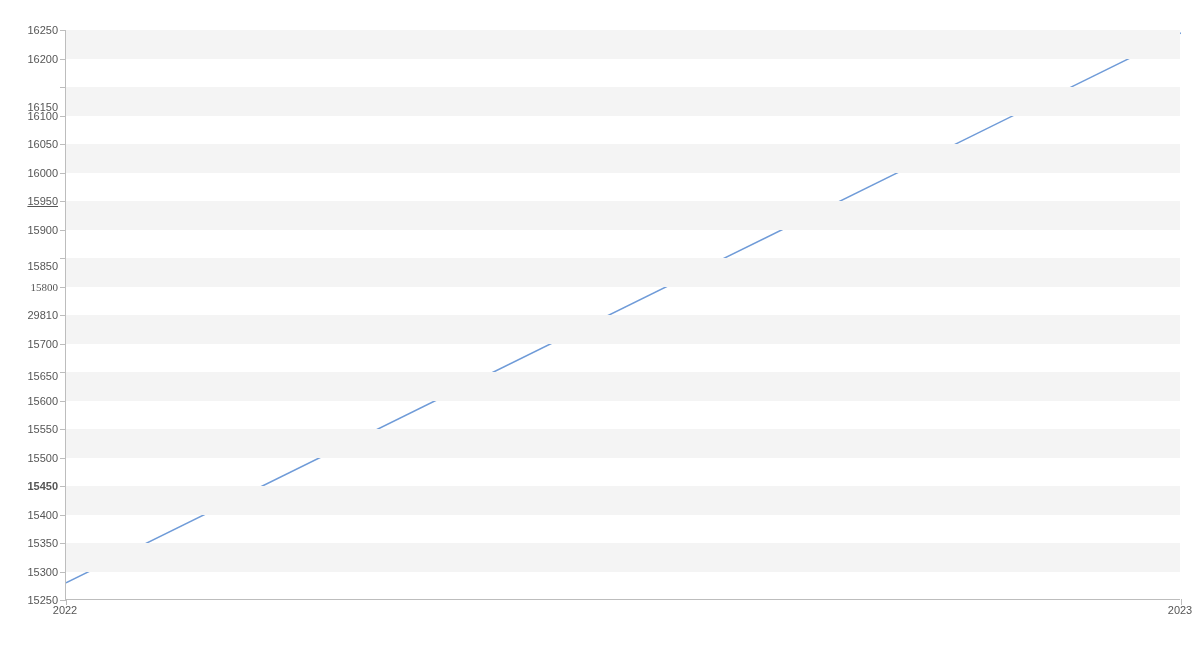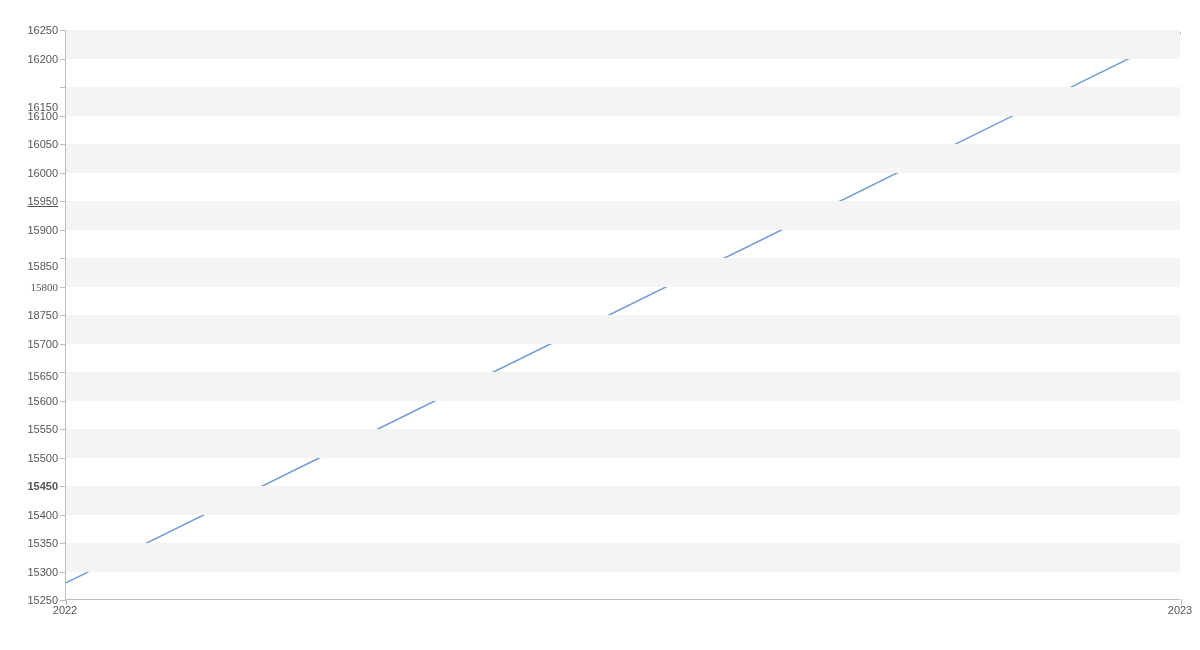--- a/index.html
+++ b/index.html
@@ -125,21 +125,21 @@
 <div class="y-label" style="top: 600px;">15250</div>
     <div class="y-label" style="top: 571.5px;">15300</div>
     <div class="y-label" style="top: 543px;">15350</div>
     <div class="y-label" style="top: 514.5px;">15400</div>
     <div class="y-label" style="top: 486px; font-weight: bold;">15450</div>
     <div class="y-label" style="top: 457.5px;">15500</div>
     <div class="y-label" style="top: 429px;">15550</div>
     <div class="y-label" style="top: 400.5px;">15600</div>
     <div class="y-label" style="top: 376px;">15650</div>
     <div class="y-label" style="top: 343.5px;">15700</div>
-    <div class="y-label" style="top: 315px;">18750</div>
+    <div class="y-label" style="top: 315px;">29810</div>
     <div class="y-label" style="top: 286.5px; font-family: Liberation Serif, serif;">15800</div>
     <div class="y-label" style="top: 266px;">15850</div>
     <div class="y-label" style="top: 229.5px;">15900</div>
     <div class="y-label" style="top: 201px; text-decoration: underline;">15950</div>
     <div class="y-label" style="top: 172.5px;">16000</div>
     <div class="y-label" style="top: 144px;">16050</div>
     <div class="y-label" style="top: 115.5px;">16100</div>
     <div class="y-label" style="top: 87px; margin-top: 20px;">16150</div>
     <div class="y-label" style="top: 58.5px;">16200</div>
     <div class="y-label" style="top: 30px;">16250</div>

